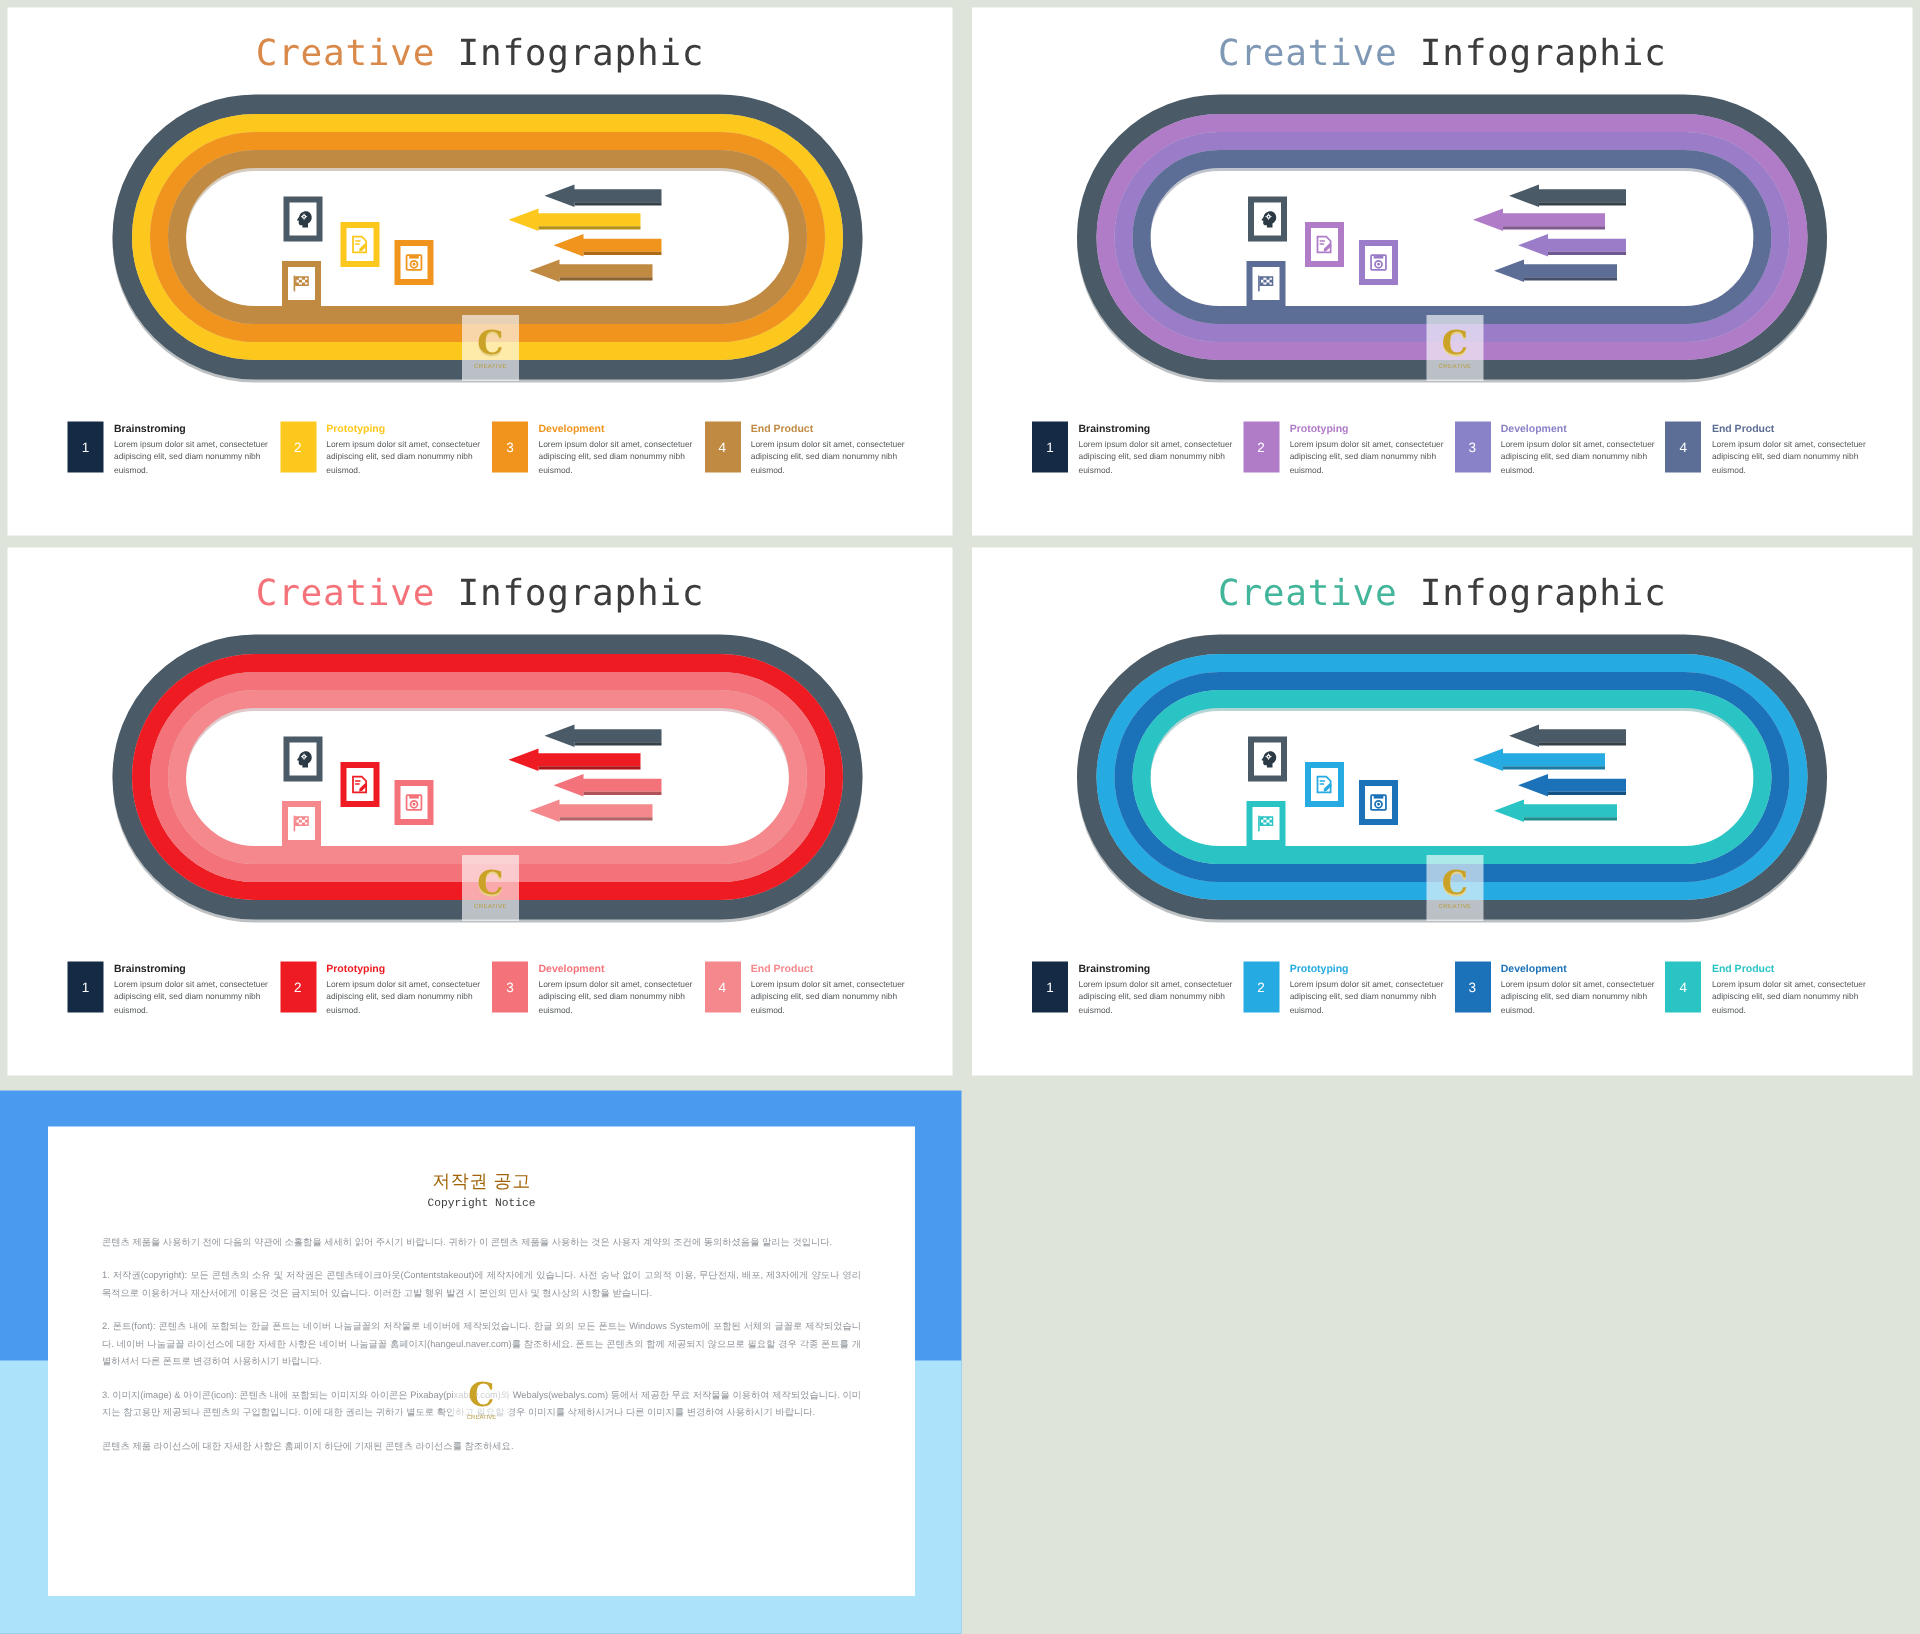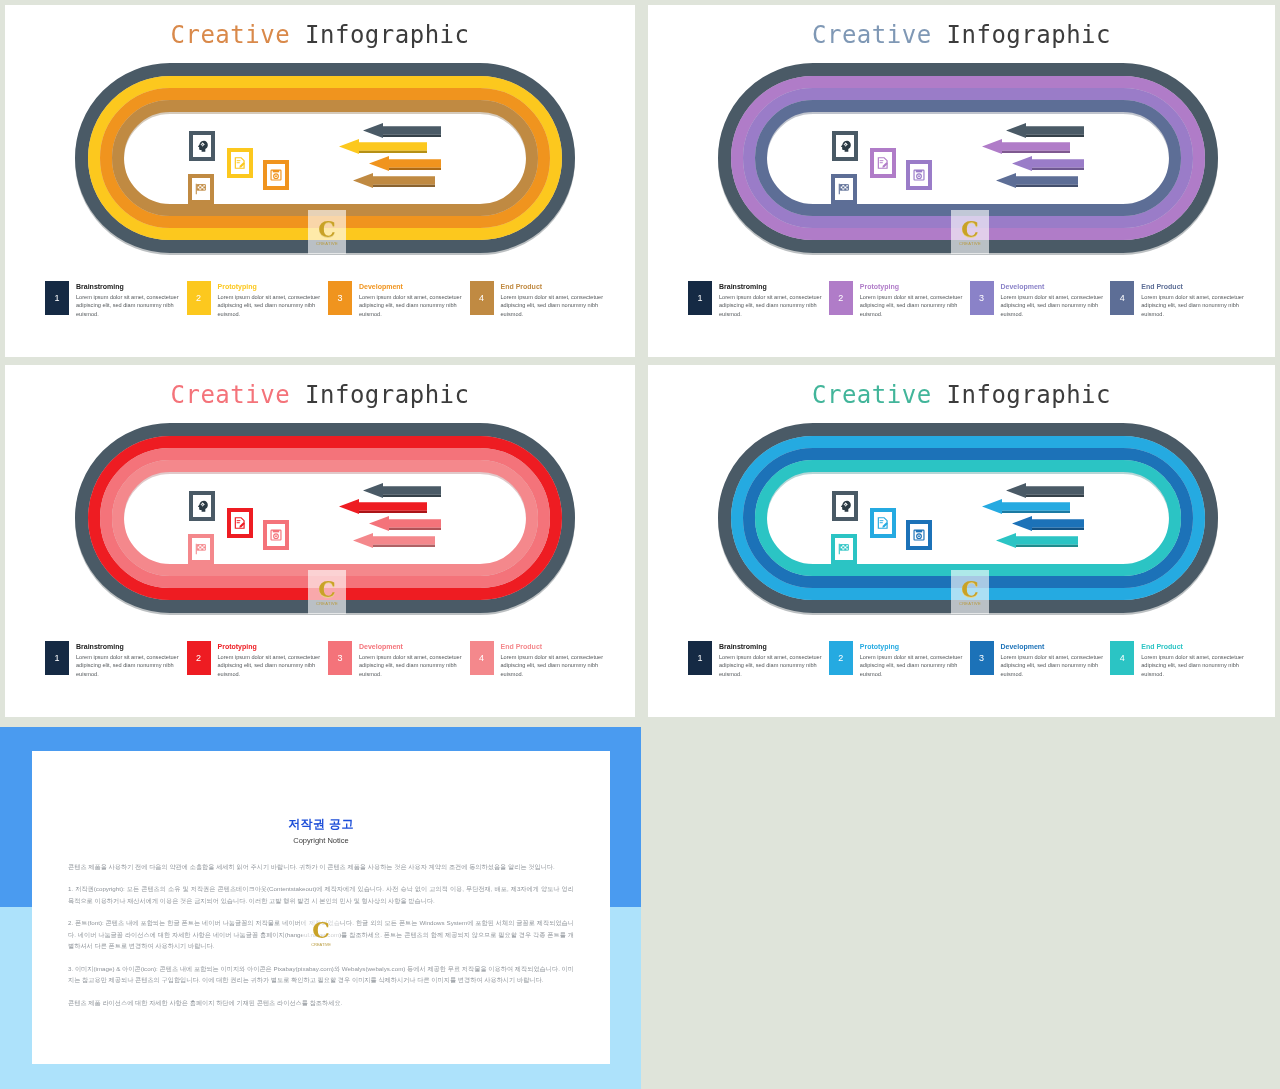--- a/index.html
+++ b/index.html
@@ -199,31 +199,31 @@
     top: 24px;
     width: 578px;
     height: 313px;
     background: #ffffff;
     box-sizing: border-box;
     padding: 28px 36px 0 36px;
   }
   .cp-title-ko {
     text-align: center;
     font-size: 12px;
-    font-weight: bold;
-    color: #1d4ed8;
+    font-weight: normal;
+    color: #a16207;
     letter-spacing: 0.4px;
-    margin-top: 37px;
   }
   .cp-title-en {
     text-align: center;
     font-size: 7.5px;
     color: #3b3b3b;
     margin-top: 3px;
     margin-bottom: 16px;
+    font-family: Liberation Mono, monospace;
   }
   .cp-para {
     font-size: 6.2px;
     line-height: 1.85;
     color: #8e9399;
     margin-bottom: 11px;
     text-align: justify;
   }
   .cp-watermark {
     position: absolute;

